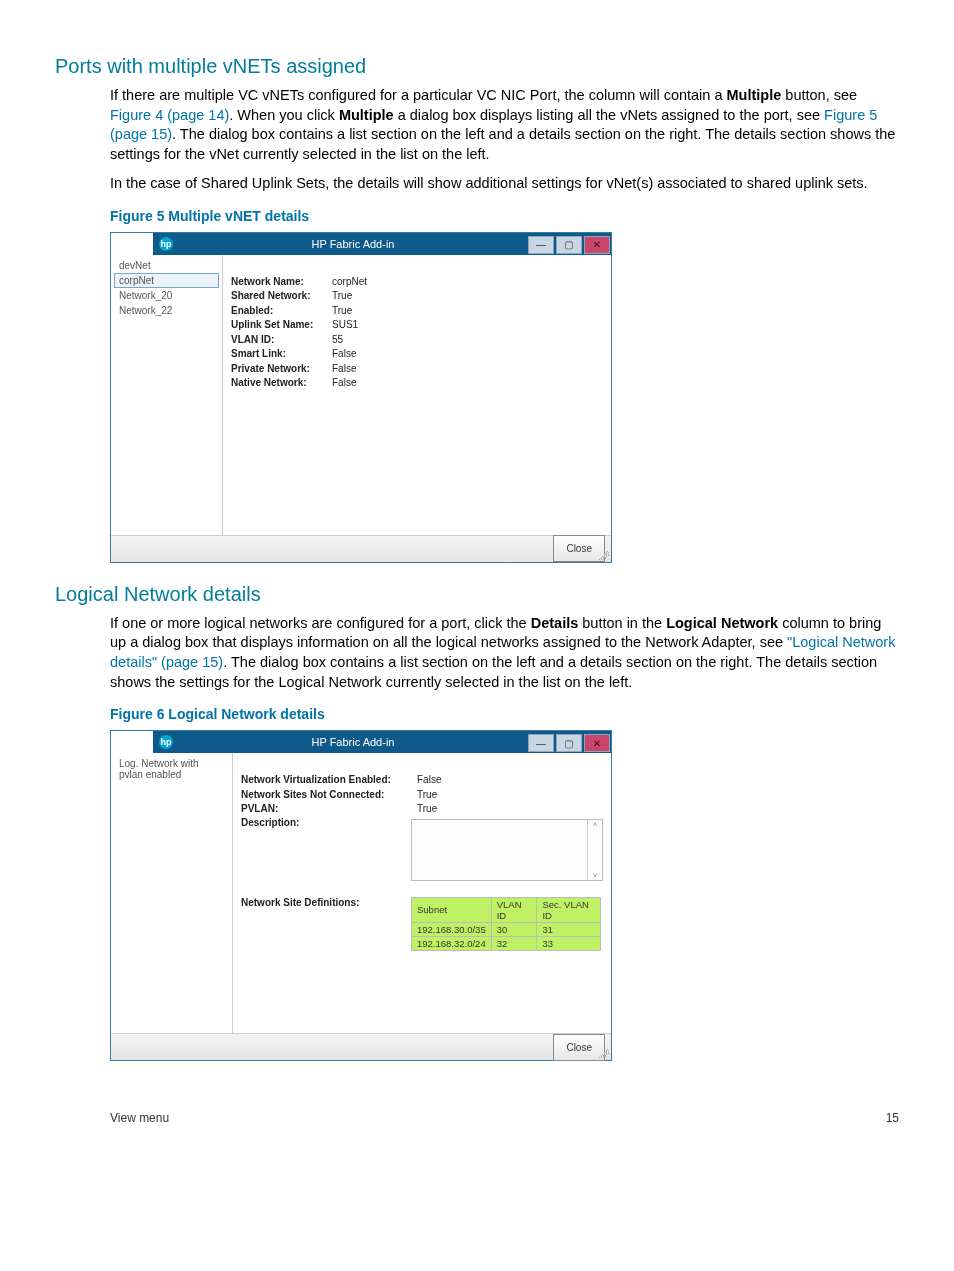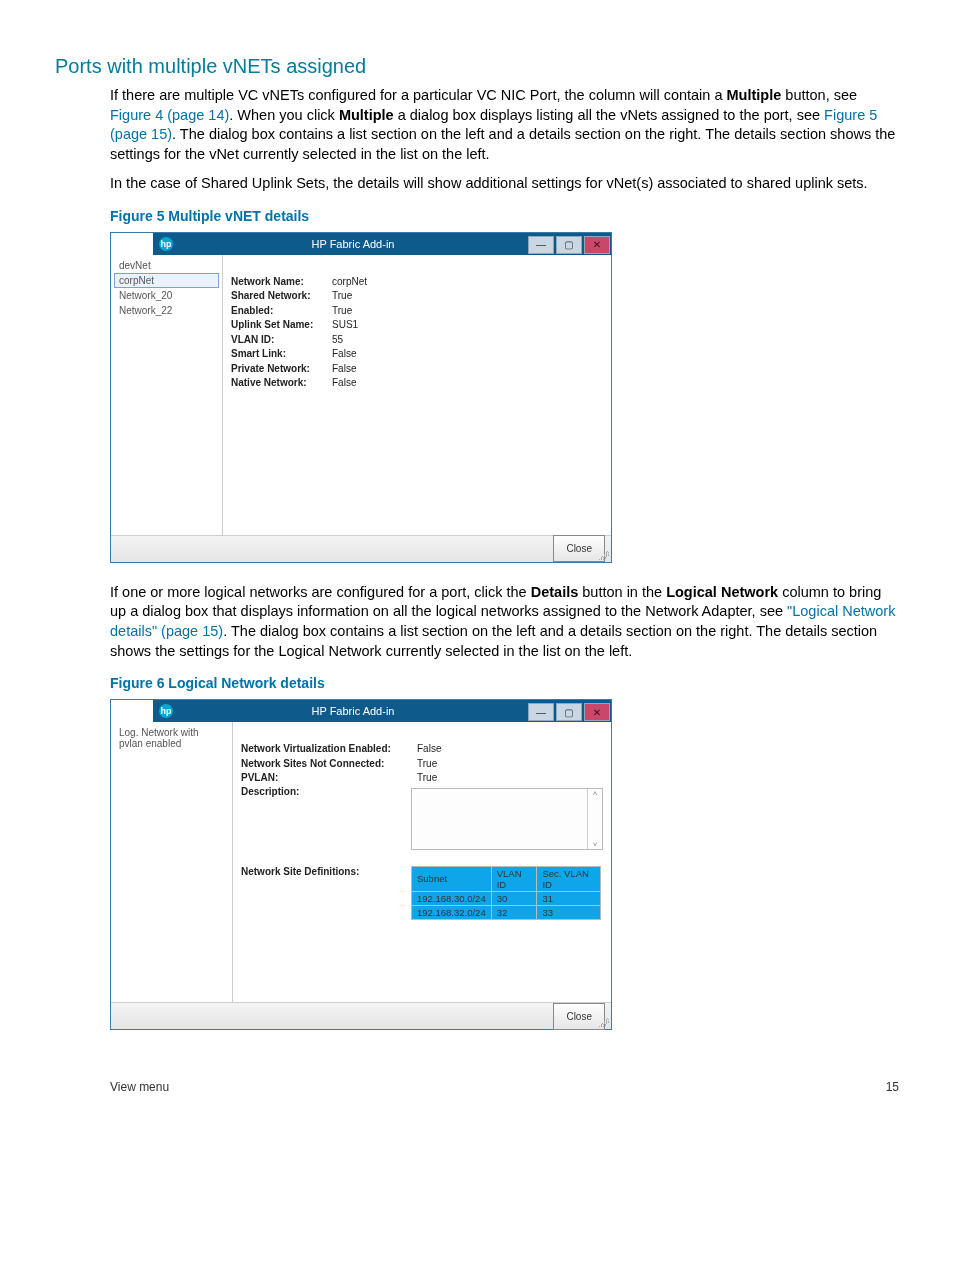--- a/index.html
+++ b/index.html
@@ -121,21 +121,21 @@
     border-collapse: collapse;
     font-size: 9.5px;
     width: 190px;
   }
   .ns-table td, .ns-table th {
     border: 1px solid #bbb;
     padding: 1px 5px;
     text-align: left;
     font-weight: normal;
     color: #333;
-    background: #0ea5e9;
+    background: #bef264;
   }
   .win-footer {
     height: 26px;
     border-top: 1px solid #cfcfcf;
     background: linear-gradient(#f3f3f3,#e5e5e5);
     display: flex; justify-content: flex-end; align-items: center;
     padding-right: 6px;
     position: relative;
   }
   .win-footer::after{
@@ -228,20 +228,21 @@
             <span class="k">Native Network:</span>
             <span>False</span>
           </div>
       </div>
     </div>
     <div class="win-footer">
       <div class="close-btn">Close</div>
     </div>
   </div>
 
+  <div class="h2">Logical Network details</div>
   <p class="para">
     <span>If one or more logical networks are configured for a port, click the </span><span class="bold">Details</span><span> button in the </span><span class="bold">Logical Network</span><span> column to bring up a dialog box that displays information on all the logical networks assigned to the Network Adapter, see </span><span class="link">"Logical Network details" (page 15)</span><span>. The dialog box contains a list section on the left and a details section on the right. The details section shows the settings for the Logical Network currently selected in the list on the left.</span>
   </p>
 
   <div class="figcap">Figure 6 Logical Network details</div>
 
   <div class="window fig6">
     <div class="titlebar">
       <span class="tb-icon">hp</span>
       <span class="tb-title">HP Fabric Add-in</span>
@@ -282,21 +283,21 @@
         <div class="fig6-row" style="margin-top:6px;">
           <span class="k" style="width:170px;font-weight:bold;">Network Site Definitions:</span>
           <table class="ns-table">
             <tbody>
                 <tr>
               <th>Subnet</th>
               <th>VLAN ID</th>
               <th>Sec. VLAN ID</th>
             </tr>
             <tr>
-              <td>192.168.30.0/24</td>
+              <td>192.168.30.0/35</td>
               <td>30</td>
               <td>31</td>
             </tr>
             <tr>
               <td>192.168.32.0/24</td>
               <td>32</td>
               <td>33</td>
             </tr>
           </tbody>
             </table>

